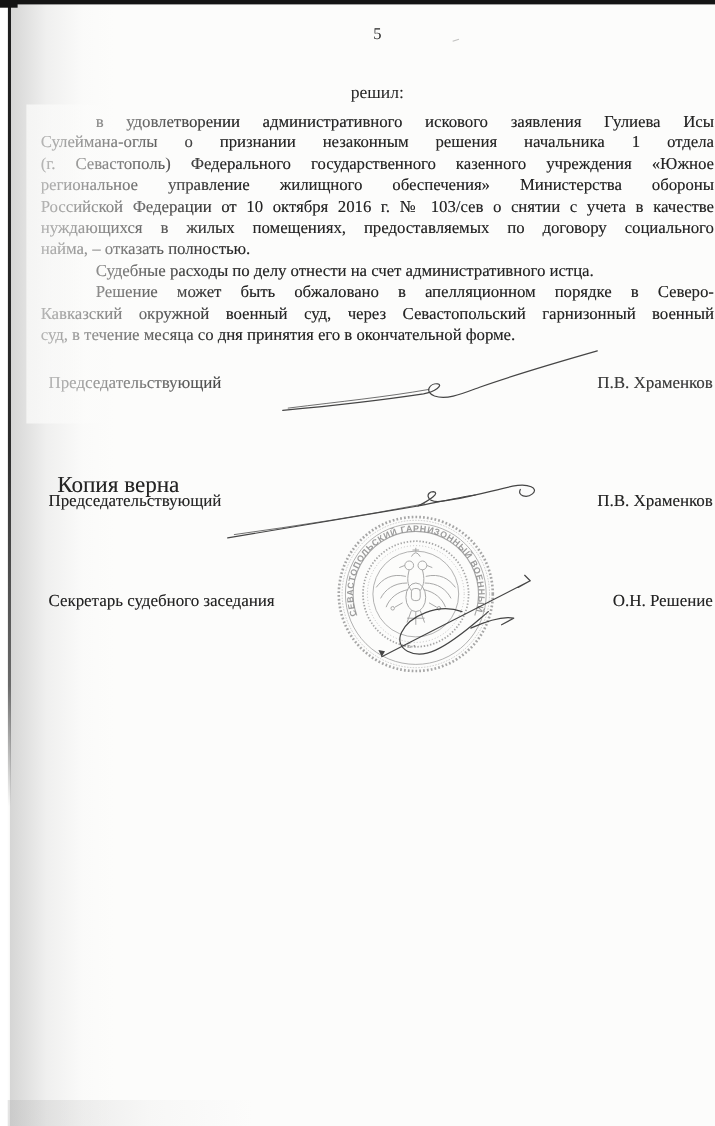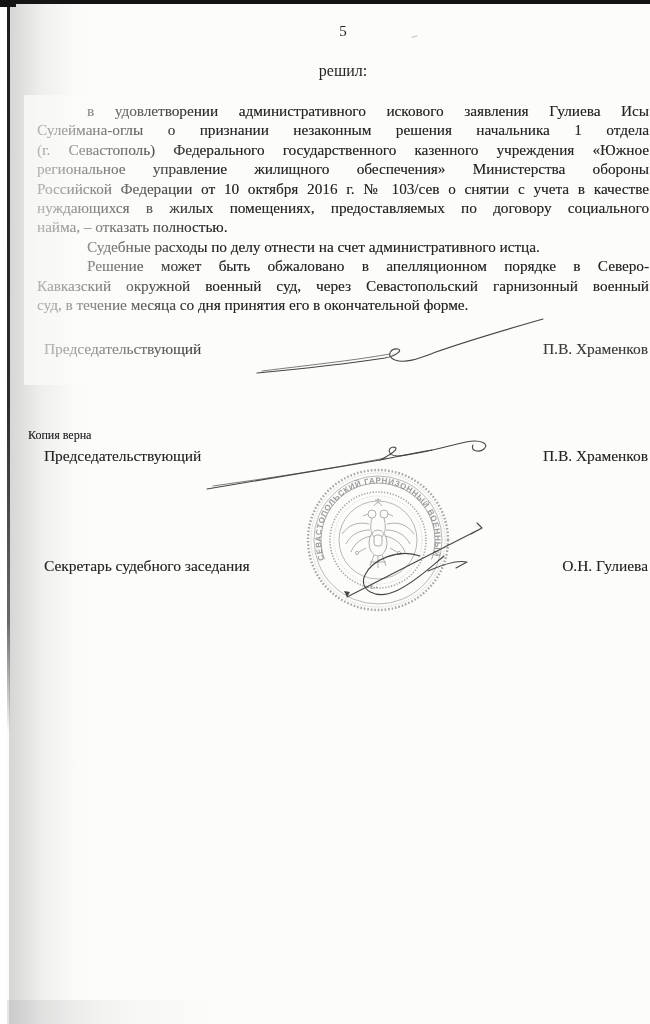--- a/index.html
+++ b/index.html
@@ -32,38 +32,38 @@
     background:linear-gradient(90deg, rgba(252,252,251,.72), rgba(252,252,251,.42) 45%, rgba(252,252,251,0));
     z-index:3; pointer-events:none;
   }
   .stray-mark {
     position:absolute; left:412px; top:36px; width:6px; height:4px;
     border-top:1.5px solid #9a9a9a; transform:rotate(-18deg); opacity:.6; z-index:2;
   }
   
   .content { position:absolute; left:37px; top:0; width:612px; z-index:2; }
   .page-num { position:absolute; top:23px; left:0; width:100%; text-align:center; font-size:15px; }
-  .heading  { position:absolute; top:62px; left:0; width:100%; text-align:center; font-size:16px; }
+  .heading  { position:absolute; top:76px; left:0; width:100%; text-align:center; font-size:16px; }
   .bodytext { position:absolute; top:101px; left:0; width:100%; font-size:15.2px;
               text-shadow:0.2px 0 0 rgba(35,35,35,.45); }
   .jline { height:19.4px; line-height:19.4px; overflow:hidden; text-align:justify; }
   .jline::after { content:""; display:inline-block; width:100%; height:0; vertical-align:top; }
   .lline { height:19.4px; line-height:19.4px; }
   .ind { text-indent:50px; }
   .sig-row {
     position:absolute; left:44px; width:604px; display:flex;
     justify-content:space-between; font-size:15.4px; z-index:2;
     text-shadow:0.2px 0 0 rgba(35,35,35,.4);
     align-items:center;
   }
-  .copy-line { position:absolute; left:28px; top:428px; font-size:12px; z-index:2;
+  .copy-line { position:absolute; left:52px; top:428px; font-size:21px; z-index:2;
                text-shadow:0.2px 0 0 rgba(35,35,35,.4); }
   #sig-row-1 { top:340px; color:#3b3b3b; }
   #sig-row-2 { top:447px; }
-  #sig-row-3 { top:538px;margin-top:19px; }
+  #sig-row-3 { top:538px; }
   
   .stamp-svg { position:absolute; left:298px; top:460px; z-index:1; }
   .sign-svg  { position:absolute; left:0; top:0; z-index:2; pointer-events:none; }
 </style>
 </head>
 <body>
 
 <div class="page">
 
   <div class="top-edge"></div>
@@ -99,21 +99,21 @@
 
   <div class="copy-line">Копия верна</div>
 
   <div class="sig-row" id="sig-row-2">
     <span>Председательствующий</span>
     <span>П.В. Храменков</span>
   </div>
 
   <div class="sig-row" id="sig-row-3">
     <span>Секретарь судебного заседания</span>
-    <span>О.Н. Гулиева</span>
+    <span>О.Н. Решение</span>
   </div>
 
   <svg class="stamp-svg" width="160" height="160" viewBox="0 0 160 160">
     <g stroke="#8f8f8f" fill="none" stroke-width="1" opacity="0.78">
       <circle cx="80" cy="80" r="70" stroke-width="2.4" stroke-dasharray="1.6,1.9"></circle>
       <circle cx="80" cy="80" r="64" stroke-width="0.8"></circle>
       <circle cx="80" cy="80" r="67" stroke-width="0.9" stroke-dasharray="1.4,1.2" opacity="0.55"></circle>
       <circle cx="80" cy="80" r="48" stroke-width="1.6" stroke-dasharray="1.3,1.6"></circle>
       <circle cx="80" cy="80" r="44" stroke-width="0.8" stroke-dasharray="1,1.8" opacity="0.7"></circle>
       <circle cx="80" cy="80" r="39" stroke-width="0.8"></circle>

